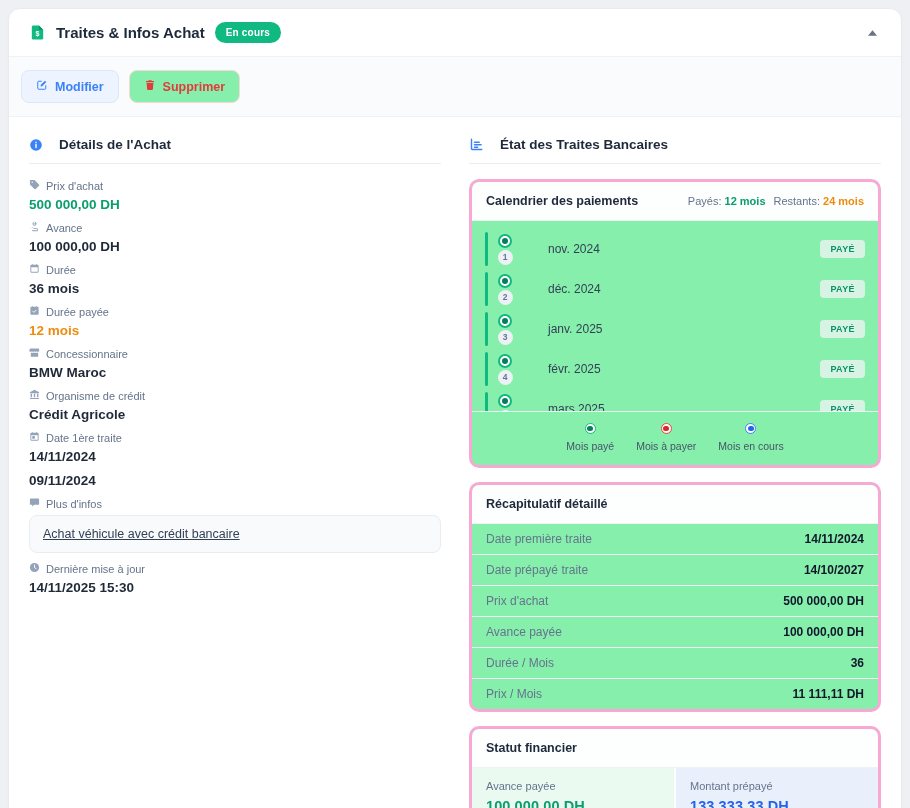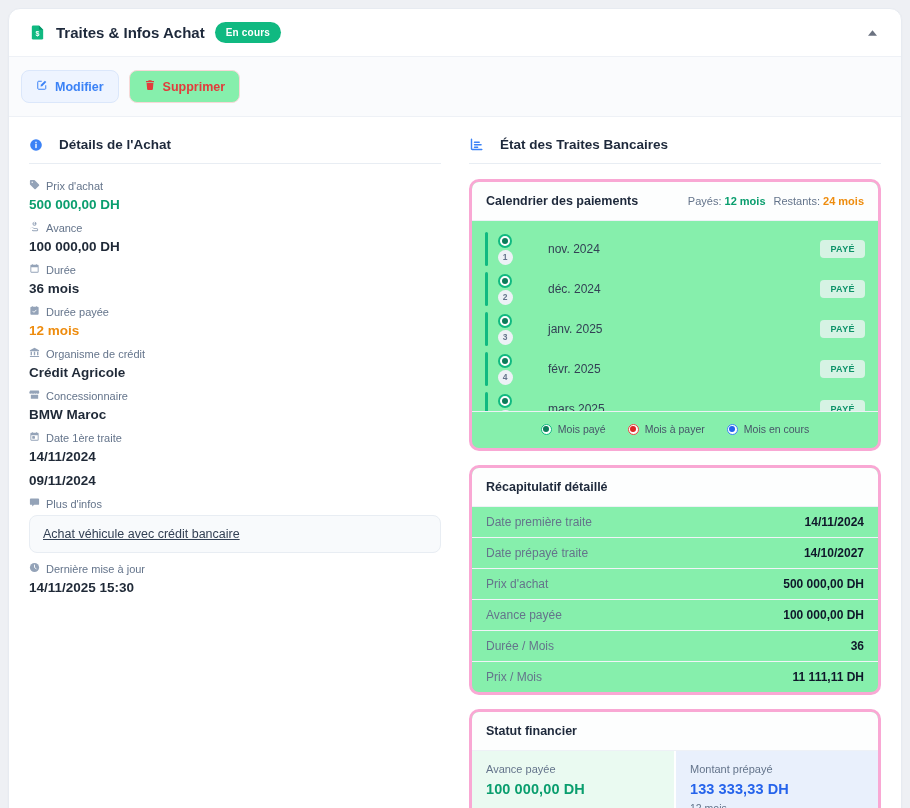--- a/index.html
+++ b/index.html
@@ -64,21 +64,21 @@
   .r-green { --c:#10b981; --d:#0b7c5a; }
   .r-red   { --c:#ef4444; --d:#dc2626; }
   .r-blue  { --c:#3b82f6; --d:#2563eb; }
   .pay-num { width:15px; height:15px; border-radius:50%; background:#edf1f6; color:#64748b;
              font-size:8.5px; font-weight:bold; display:flex; align-items:center; justify-content:center; }
   .pay-month { font-size:12px; color:#334155; margin-left:26px; }
   .pay-badge { margin-left:auto; background:#d6f3e4; color:#0c9268; font-size:9px; font-weight:bold;
                padding:4px 10px; border-radius:4px; letter-spacing:.4px; }
   .legend { display:flex; justify-content:center; align-items:center; gap:22px; padding:11px 0 13px;
             border-top:1px solid #eef1f6; font-size:10.5px; color:#475569; }
-  .lg-item { display:inline-flex; align-items:center; gap:6px; }
+  .lg-item { display:inline-flex; align-items:center; gap:6px;flex-direction:column; }
   
   .recap-row { display:flex; justify-content:space-between; align-items:center; padding:8px 14px;
                border-bottom:1px solid #f1f4f8; font-size:12px; min-height:29px; }
   .recap-row:last-child { border-bottom:none; }
   .r-label { color:#64748b; }
   .r-value { color:#0f172a; font-weight:bold; }
   
   .fin-grid { display:grid; grid-template-columns:1fr 1fr; gap:2px; background:#fff; }
   .fin-cell { padding:12px 14px 13px; min-height:57px; }
   .t-green { background:#eafaf1; }
@@ -178,35 +178,35 @@
                 <path d="M8.4 13.6l2.4 2.4 4.8-4.8" fill="none" stroke="#fff" stroke-width="1.9" stroke-linecap="round"></path>
               </svg></span>
           <span>Durée payée</span>
         </div>
         <div class="f-value v-orange">12 mois</div>
       </div>
 
       <div class="field">
         <div class="f-label">
           <span><svg viewBox="0 0 24 24">
+                <path d="M2.6 3h18.8l1 4a3.1 3.1 0 0 1-3.1 3.5c-1 0-2-.5-2.6-1.3a3.2 3.2 0 0 1-2.6 1.3c-1 0-2-.5-2.6-1.3a3.2 3.2 0 0 1-2.6 1.3c-1 0-2-.5-2.6-1.3a3.2 3.2 0 0 1-2.6 1.3A3.1 3.1 0 0 1 .6 7zM4 12.5h16V21H4z"></path>
+              </svg></span>
+          <span>Concessionnaire</span>
+        </div>
+        <div class="f-value">BMW Maroc</div>
+      </div>
+
+      <div class="field">
+        <div class="f-label">
+          <span><svg viewBox="0 0 24 24">
                 <path d="M12 1.8L22 7v2H2V7zM3.5 10.5h3V18h-3zm7 0h3V18h-3zm7 0h3V18h-3zM2 19.5h20V22H2z"></path>
               </svg></span>
           <span>Organisme de crédit</span>
         </div>
         <div class="f-value">Crédit Agricole</div>
-      </div>
-
-      <div class="field">
-        <div class="f-label">
-          <span><svg viewBox="0 0 24 24">
-                <path d="M2.6 3h18.8l1 4a3.1 3.1 0 0 1-3.1 3.5c-1 0-2-.5-2.6-1.3a3.2 3.2 0 0 1-2.6 1.3c-1 0-2-.5-2.6-1.3a3.2 3.2 0 0 1-2.6 1.3c-1 0-2-.5-2.6-1.3a3.2 3.2 0 0 1-2.6 1.3A3.1 3.1 0 0 1 .6 7zM4 12.5h16V21H4z"></path>
-              </svg></span>
-          <span>Concessionnaire</span>
-        </div>
-        <div class="f-value">BMW Maroc</div>
       </div>
 
       <div class="field">
         <div class="f-label">
           <span><svg viewBox="0 0 24 24">
                 <path d="M8 2c.6 0 1 .4 1 1v1h6V3c0-.6.4-1 1-1s1 .4 1 1v1h2c1.1 0 2 .9 2 2v13c0 1.1-.9 2-2 2H5c-1.1 0-2-.9-2-2V6c0-1.1.9-2 2-2h2V3c0-.6.4-1 1-1zM5 9v10h14V9H5z"></path>
                 <rect x="7" y="11" width="6" height="6" rx="1"></rect>
               </svg></span>
           <span>Date 1ère traite</span>
         </div>

